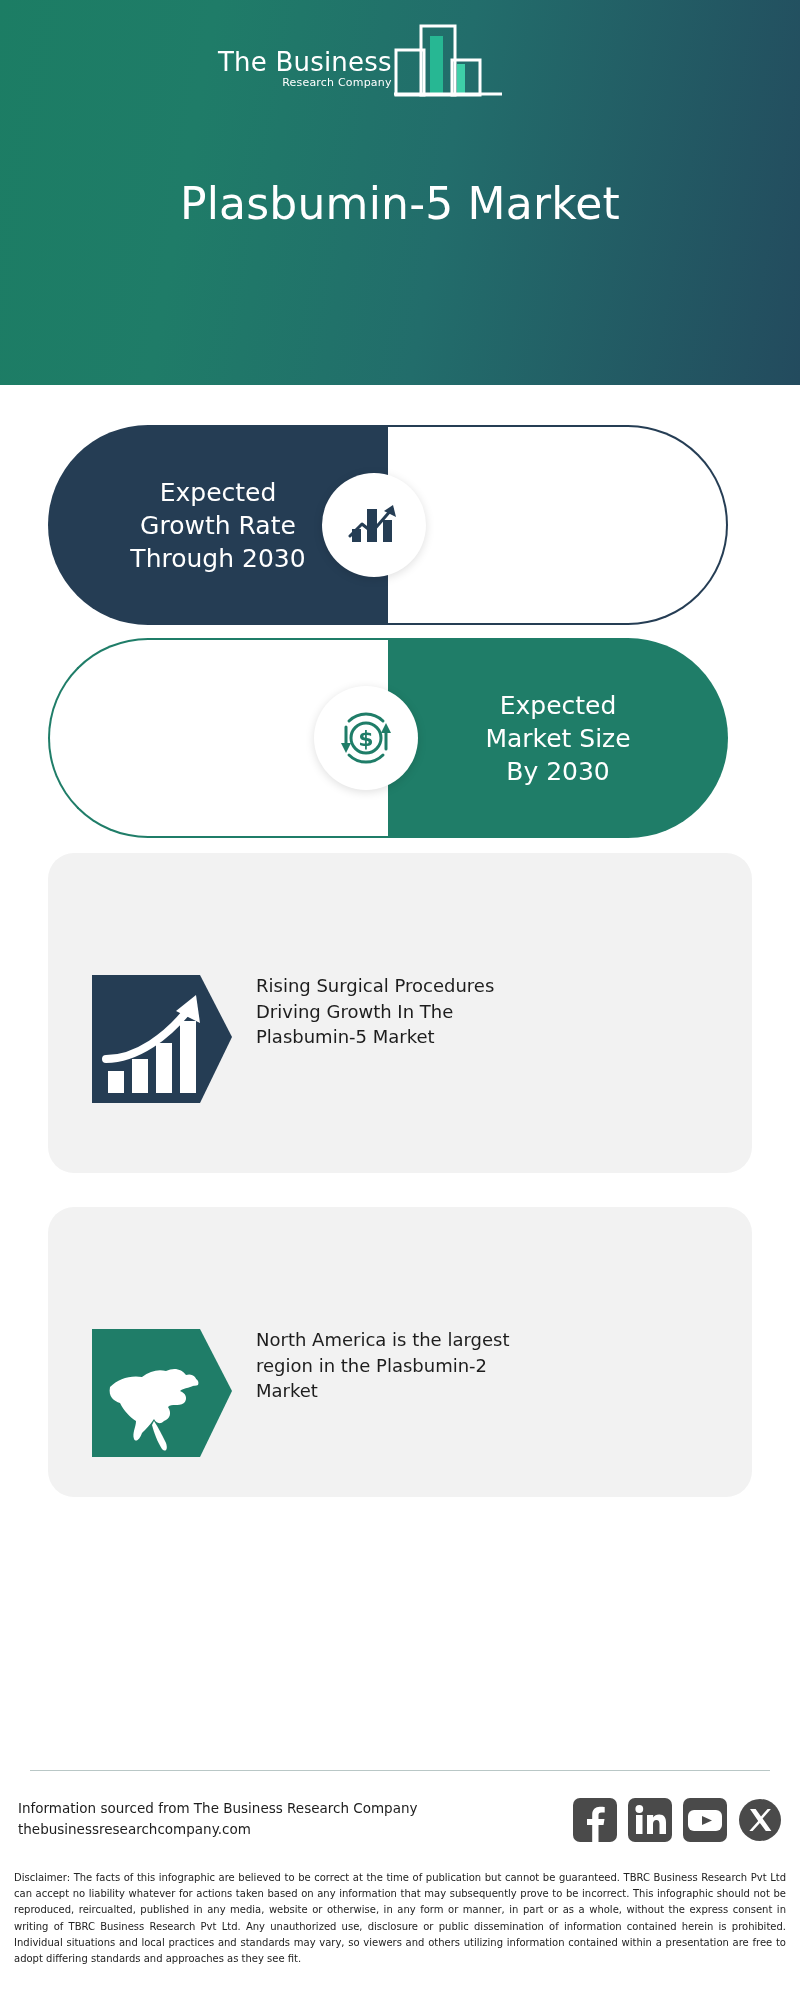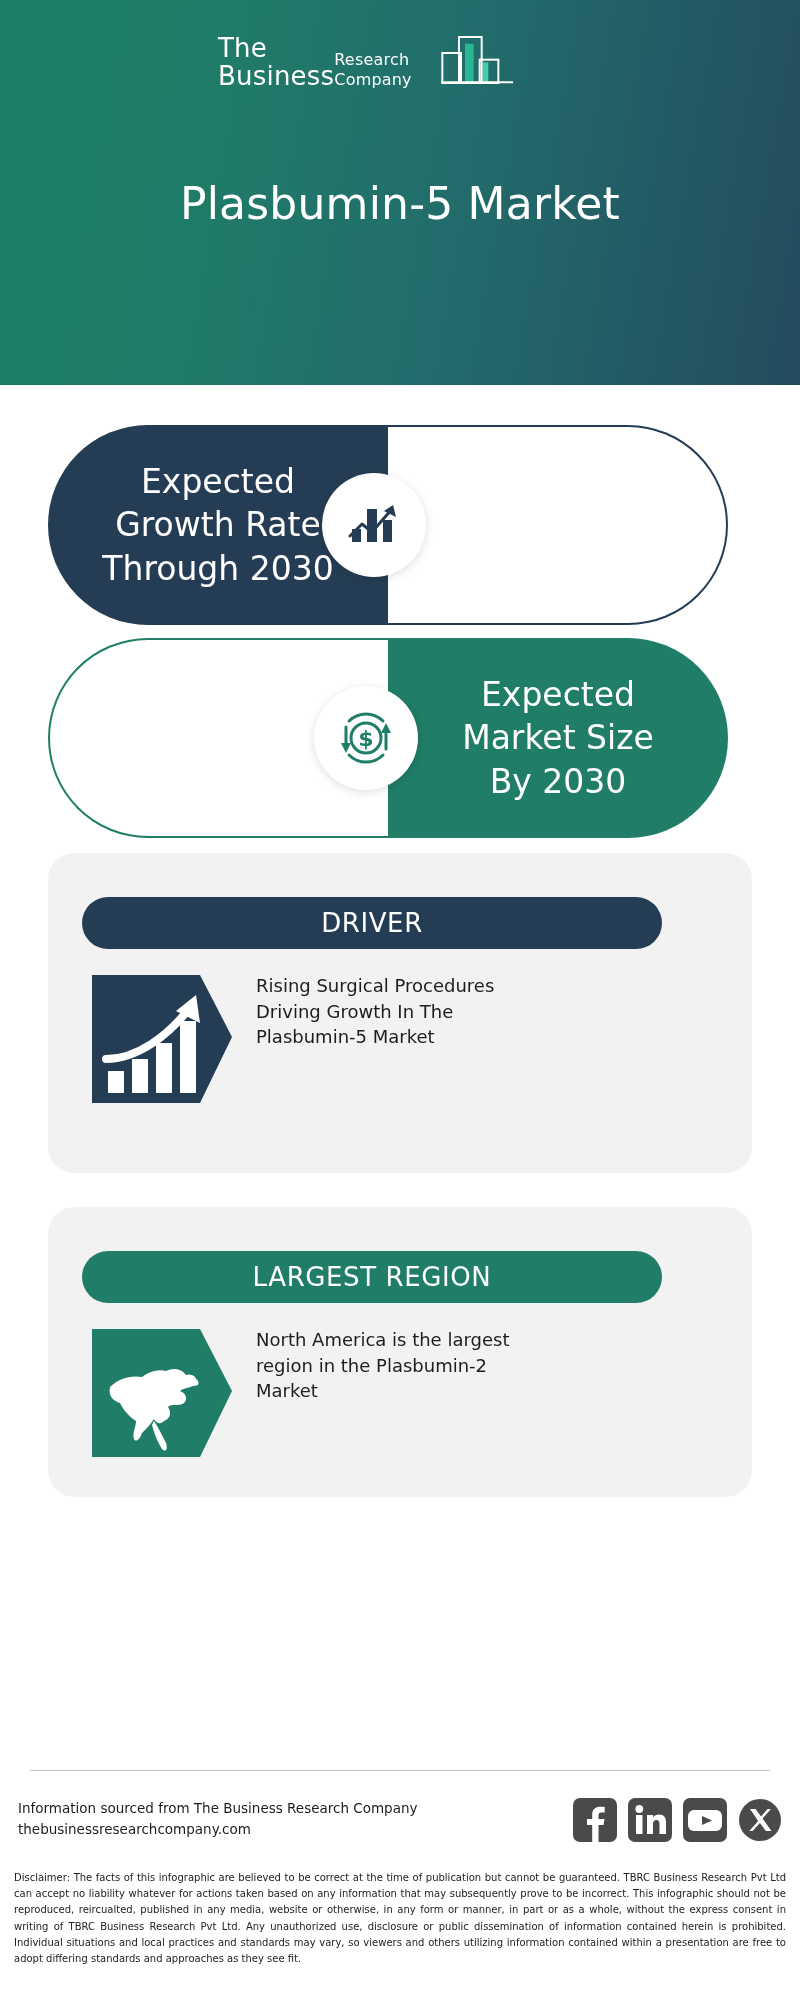--- a/index.html
+++ b/index.html
@@ -18,30 +18,30 @@
     width:800px; height:385px;
     background:linear-gradient(100deg,#1c7d64 0%,#1f7c68 25%,#226d6b 55%,#234b5e 100%);
   }
   .logo-wrap {
     position:absolute;
     left:218px; top:20px;
     width:295px; height:78px;
     display:flex; align-items:flex-end;
   }
   .logo-text {
-    display:flex; flex-direction:row; align-items:flex-end;
+    display:flex; flex-direction:column; align-items:flex-end;
     margin-right:2px; padding-bottom:8px;justify-content:center;
   }
   .logo-line1 {
     color:#ffffff; font-size:26px; letter-spacing:.2px;
     font-weight:400; line-height:1.05;
     font-family:"DejaVu Sans", sans-serif;
   }
   .logo-line2 {
-    color:#ffffff; font-size:16px; letter-spacing:.2px;
+    color:#ffffff; font-size:11px; letter-spacing:.2px;
     font-weight:400; line-height:1.25;
     font-family:"DejaVu Sans", sans-serif;
   }
   .logo-mark { width:108px; height:78px; display:block; }
 
   .title {
     position:absolute;
     left:0; right:0; top:178px;
     text-align:center;
     color:#ffffff;
@@ -90,21 +90,21 @@
     position:absolute;
     left:388px; top:28px;
     width:340px; height:200px;
     background:#1f7d68;
     border-top-right-radius:100px;
     border-bottom-right-radius:100px;
     display:flex; align-items:center; justify-content:center;
   }
   .pill-label {
     color:#ffffff;
-    font-size:33px;
+    font-size:25px;
     line-height:1.32;
     text-align:center;
     font-weight:400;
     font-family:"DejaVu Sans", sans-serif;
     padding:0 14px;
     white-space:pre-line;
   }
   .pill-label.right-align { text-align:center; }
 
   .icon-circle {
@@ -260,41 +260,35 @@
       <polygon points="11,46 6,36 16,36" fill="#1f7d68"></polygon>
       <path d="M51 42 V22" fill="none" stroke="#1f7d68" stroke-width="3" stroke-linecap="round"></path>
       <polygon points="51,16 46,26 56,26" fill="#1f7d68"></polygon>
       <path d="M14 14 A24 24 0 0 1 48 14" fill="none" stroke="#1f7d68" stroke-width="3" stroke-linecap="round"></path>
       <path d="M48 48 A24 24 0 0 1 14 48" fill="none" stroke="#1f7d68" stroke-width="3" stroke-linecap="round"></path>
     </svg>
   </div>
 </div>
 
 <div class="card card-driver">
-  <div class="card-pill navy">
-    <span class="card-pill-label">DRIVER</span>
-  </div>
   <svg class="card-icon" viewBox="0 0 140 140">
     <polygon points="0,0 108,0 140,62 108,128 0,128" fill="#253d54"></polygon>
     <rect x="16" y="96" width="16" height="22" fill="#ffffff"></rect>
     <rect x="40" y="84" width="16" height="34" fill="#ffffff"></rect>
     <rect x="64" y="68" width="16" height="50" fill="#ffffff"></rect>
     <rect x="88" y="46" width="16" height="72" fill="#ffffff"></rect>
     <path d="M14 84 C44 84 76 62 100 30" fill="none" stroke="#ffffff" stroke-width="8" stroke-linecap="round"></path>
     <polygon points="104,20 108,48 84,36" fill="#ffffff"></polygon>
   </svg>
   <div class="card-text">Rising Surgical Procedures
 Driving Growth In The
 Plasbumin-5 Market</div>
 </div>
 
 <div class="card card-region">
-  <div class="card-pill green">
-    <span class="card-pill-label">LARGEST REGION</span>
-  </div>
   <svg class="card-icon" viewBox="0 0 140 140">
     <polygon points="0,0 108,0 140,62 108,128 0,128" fill="#1f7d68"></polygon>
     <path d="M18 58 C26 50 38 46 50 48 C58 42 66 40 74 42 C82 38 90 40 94 46
              C100 44 106 48 104 54 C100 60 92 58 88 62 C94 64 96 70 92 74
              C86 78 80 74 76 78 C80 84 78 90 72 92 C68 96 64 94 62 90
              C58 96 54 100 50 104 C48 110 44 114 42 110 C40 104 44 98 44 92
              C38 88 32 82 28 74 C22 72 16 68 18 58 Z" fill="#ffffff"></path>
     <path d="M62 92 C66 98 70 106 74 114 C76 120 74 124 70 120 C66 114 62 104 60 96 Z" fill="#ffffff"></path>
     <path d="M96 50 C102 48 108 50 106 56 C102 58 96 56 96 50 Z" fill="#ffffff"></path>
   </svg>

